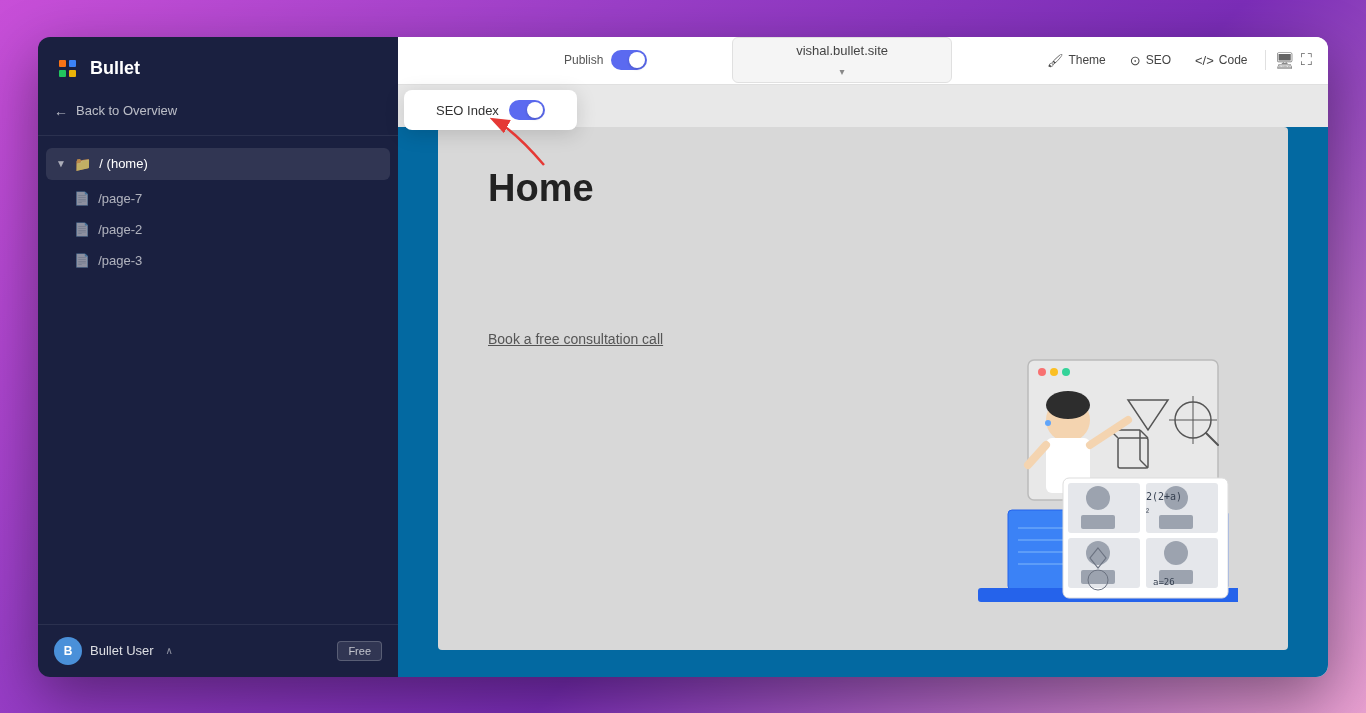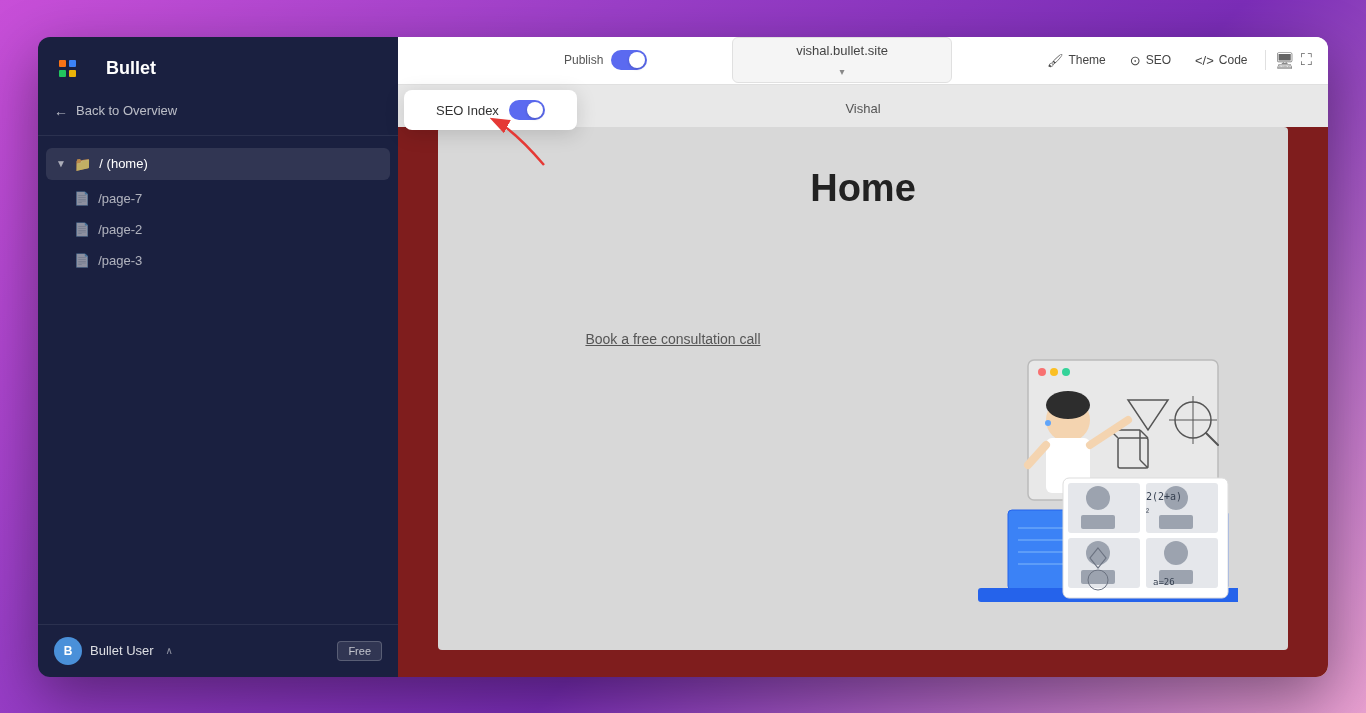--- a/index.html
+++ b/index.html
@@ -36,21 +36,21 @@
     }
 
     .sidebar-top {
       padding: 18px 16px 12px;
       border-bottom: 1px solid rgba(255,255,255,0.08);
     }
 
     .logo {
       display: flex;
       align-items: center;
-      gap: 24px;
+      gap: 8px;
       margin-bottom: 16px;
     }
 
     .logo-icon {
       width: 28px;
       height: 28px;
       display: flex;
       align-items: center;
       justify-content: center;
     }
@@ -347,22 +347,21 @@
       font-size: 16px;
       color: #666;
       cursor: pointer;
     }
 
     
     .page-content {
       flex: 1;
       overflow: hidden;
       position: relative;
-      background: #7f1d1d;
-      text-align: center;
+      background: #0369a1;
     }
 
     .page-header-bar {
       padding: 14px 40px 10px;
       background: #e8e8e8;
     }
 
     .page-breadcrumb {
       font-size: 13px;
       color: #555;

